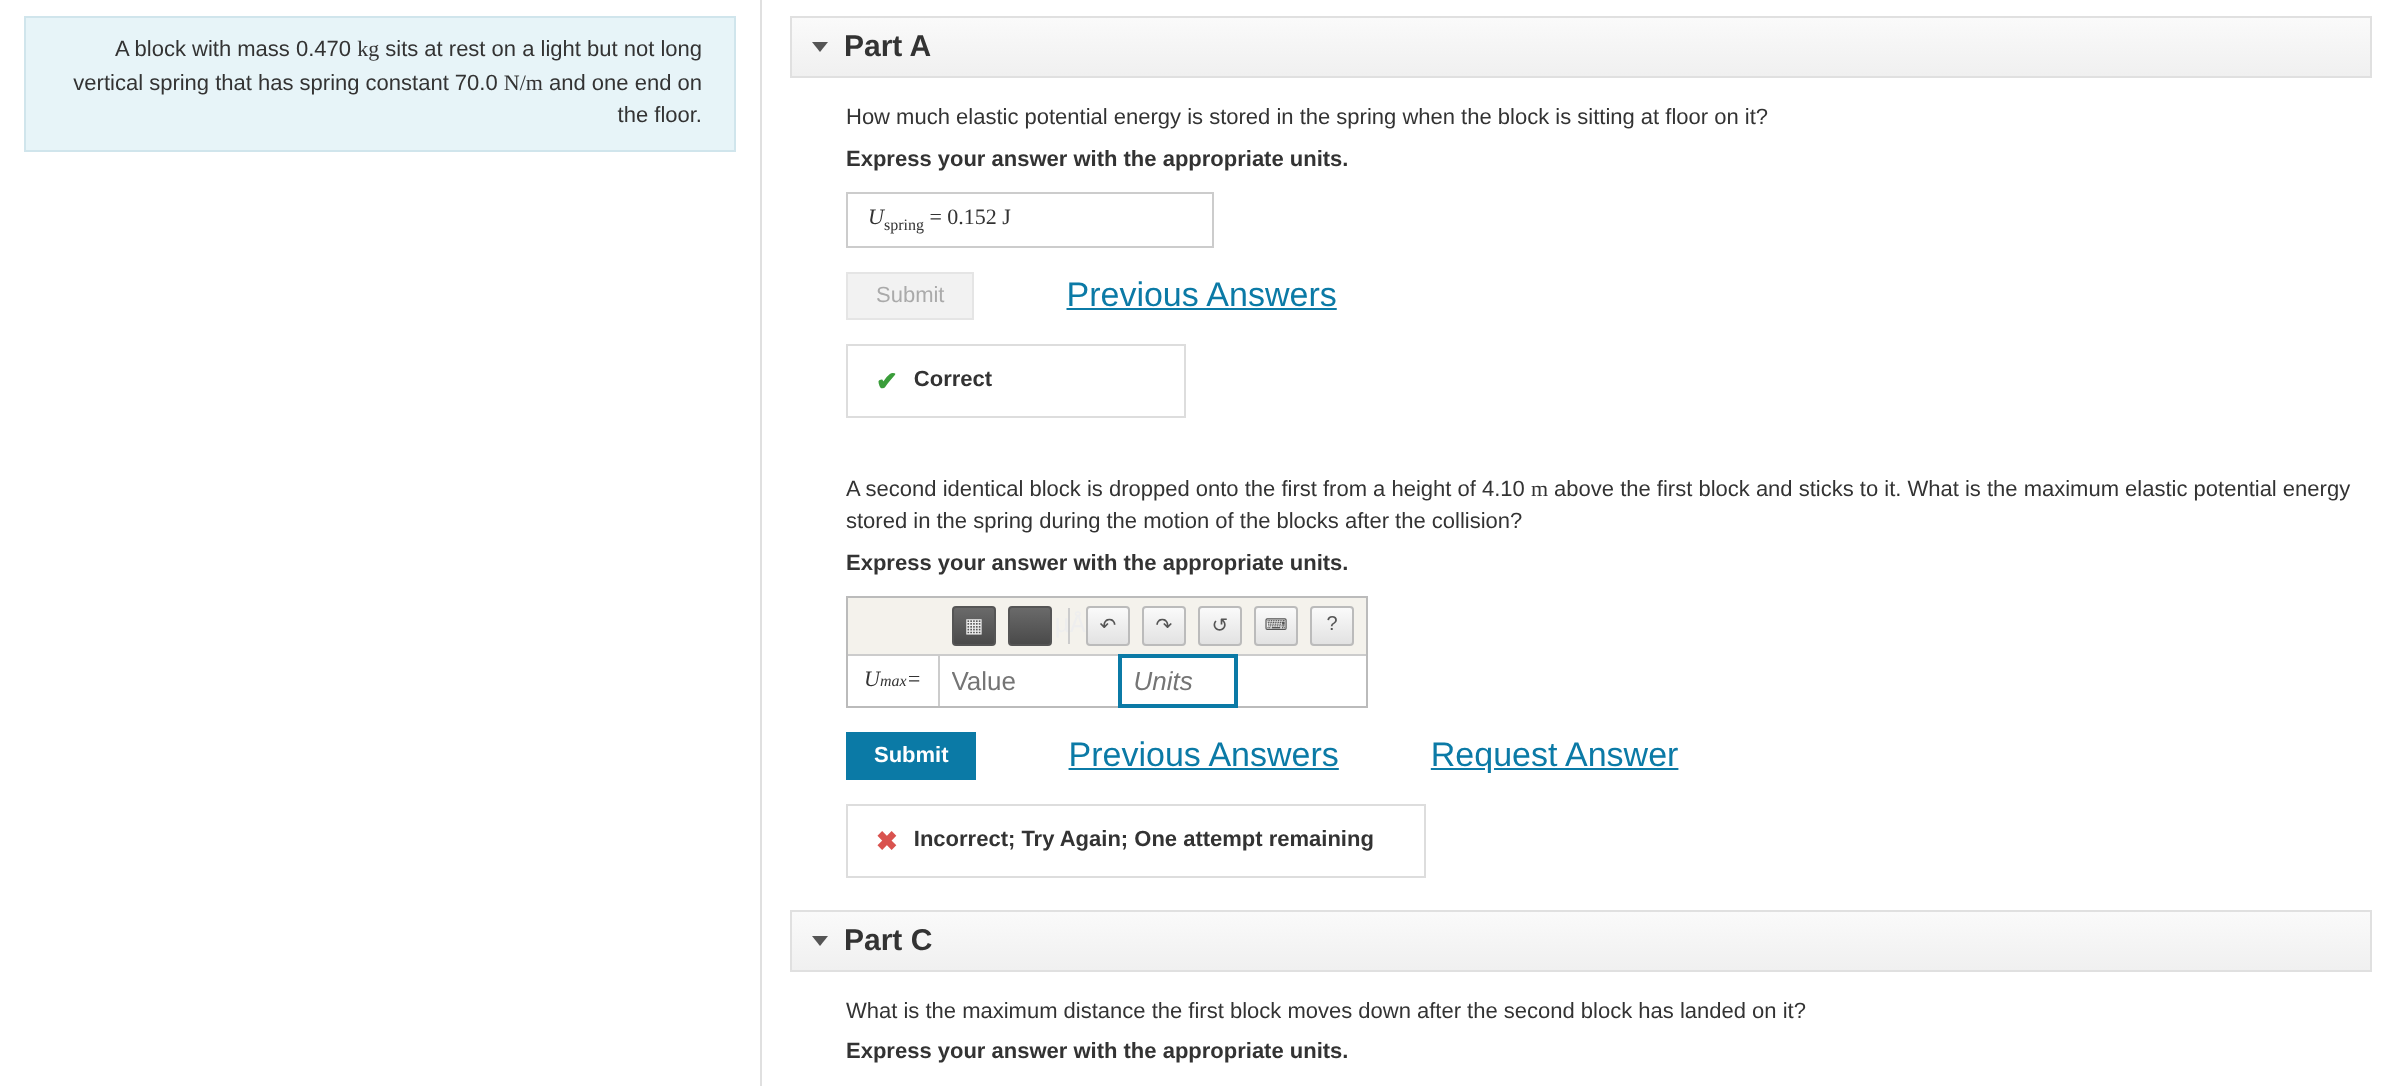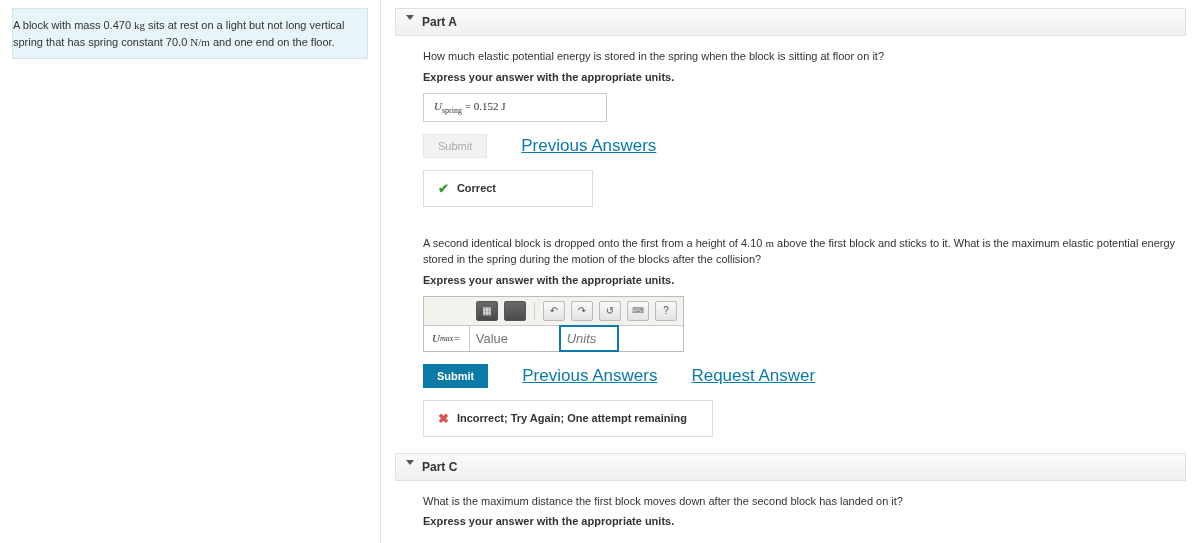--- a/index.html
+++ b/index.html
@@ -1,28 +1,28 @@
 <!DOCTYPE html>
 <html><head>
 <meta charset="utf-8">
 <style>
   * { box-sizing: border-box; margin: 0; padding: 0; }
   body { font-family: Arial, Helvetica, sans-serif; font-size: 11px; color: #333; background: #fff; }
   .container { display: flex; width: 1200px; }
   .left-col { width: 380px; padding: 8px 12px; }
-  .problem-box { background: #e7f4f8; border: 1px solid #d0e5ec; padding: 8px 0; font-size: 11px; line-height: 1.5; }
+  .problem-box { background: #e7f4f8; border: 1px solid #d0e5ec; padding: 8px 16px; font-size: 11px; line-height: 1.5; text-align: right; }
   .right-col { flex: 1; border-left: 1px solid #e0e0e0; padding: 0 14px 20px 14px; }
   .part { margin-top: 8px; }
-  .part-header { background: linear-gradient(#fafafa,#f0f0f0); border: 1px solid #e0e0e0; padding: 6px 10px; font-weight: bold; font-size: 12px; display: flex; align-items: flex-start; gap: 8px; }
+  .part-header { background: linear-gradient(#fafafa,#f0f0f0); border: 1px solid #e0e0e0; padding: 6px 10px; font-weight: bold; font-size: 15px; display: flex; align-items: center; gap: 8px; }
   .caret { width: 0; height: 0; border-left: 4px solid transparent; border-right: 4px solid transparent; border-top: 5px solid #555; display: inline-block; }
   .part-body { padding: 12px 8px 8px 28px; font-size: 11px; }
   .qtext { margin-bottom: 6px; line-height: 1.5; }
   .instruct { font-weight: bold; margin-bottom: 10px; }
   .answer-display { border: 1px solid #ccc; padding: 6px 10px; width: 184px; font-size: 11px; margin-bottom: 12px; }
-  .sub-row { display: flex; align-items: center; gap: 14px; margin-bottom: 12px; }
+  .sub-row { display: flex; align-items: center; gap: 26px; margin-bottom: 12px; }
   .btn-submit-disabled { background: #f2f2f2; color: #aaa; border: 1px solid #e5e5e5; padding: 5px 14px; font-size: 11px; cursor: default; }
   .btn-submit { background: #0b7aa6; color: #fff; border: none; padding: 6px 14px; font-size: 11px; font-weight: bold; cursor: pointer; }
   .link { color: #0b7aa6; text-decoration: underline; font-size: 17px; cursor: pointer; margin-left: 20px; }
   .feedback-box { border: 1px solid #ddd; padding: 10px 14px; width: 170px; display: flex; align-items: center; gap: 8px; font-size: 11px; font-weight:bold;}
   .check { color: #3a9d3a; font-size: 13px; }
   .feedback-box-wrong { border: 1px solid #ddd; padding: 10px 14px; width: 290px; display: flex; align-items: center; gap: 8px; font-size: 11px; font-weight:bold; margin-top:12px;}
   .xmark { color: #d9534f; font-weight: bold; font-size: 13px; }
   .toolbar-frame { border: 1px solid #bbb; display:inline-block; }
   .toolbar { display: flex; align-items: center; background: #f4f2ec; border-bottom:1px solid #ccc; padding: 4px 6px; gap:6px; }
   .tb-btn { width: 22px; height: 20px; background: linear-gradient(#fafafa,#e2e2e2); border:1px solid #bbb; border-radius:2px; display:flex; align-items:center; justify-content:center; font-size:10px; color:#555; cursor:pointer;}

